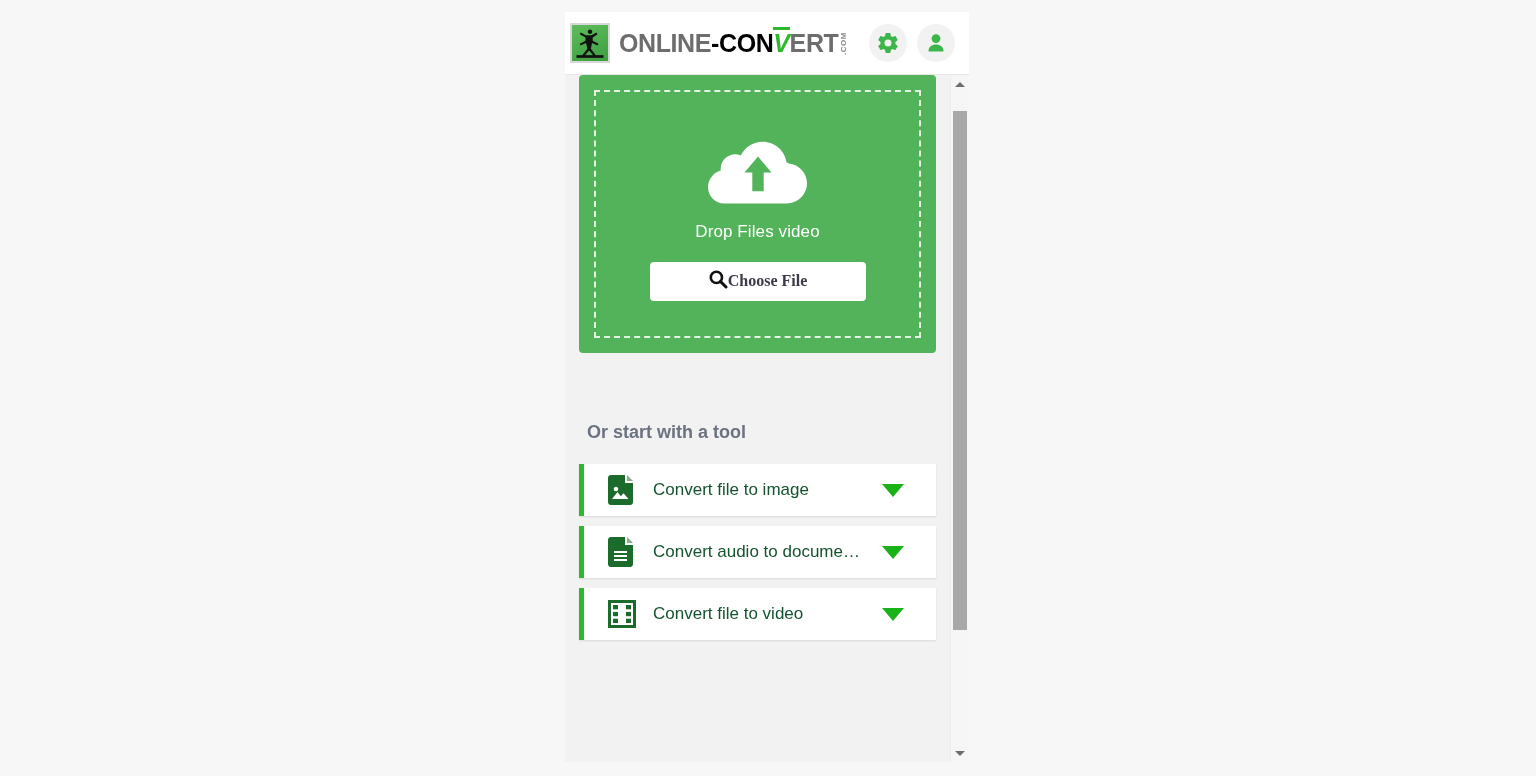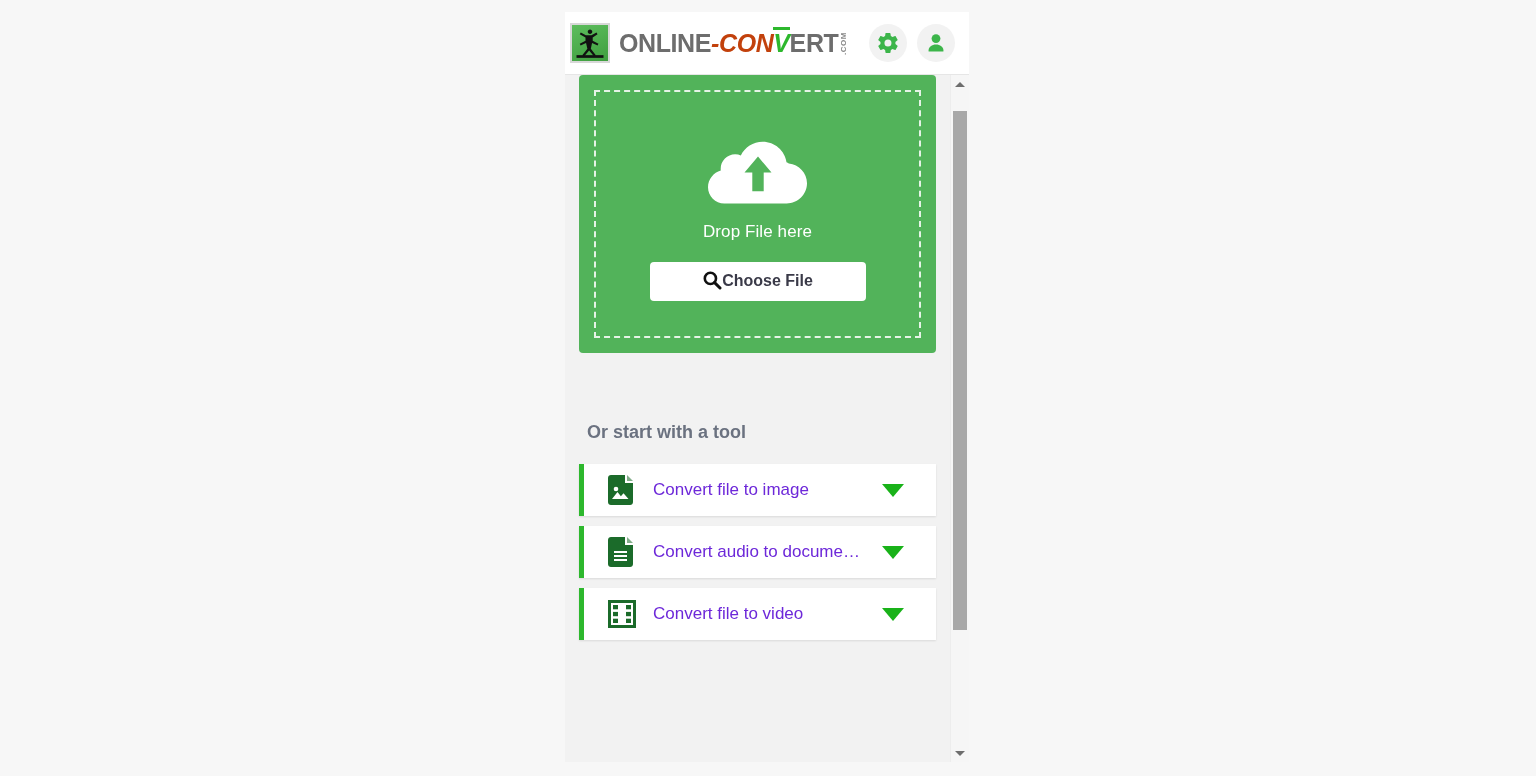--- a/index.html
+++ b/index.html
@@ -65,21 +65,21 @@
     line-height: 1;
     white-space: nowrap;
   }
 
   .bt-1, .bt-2, .bt-3, .bt-4 {
     font-weight: bold;
     font-size: 25px;
     letter-spacing: -0.4px;
   }
   .bt-1 { color: #6d6d6d; font-style: normal; }
-  .bt-2 { color: #c2410c; font-style: italic; }
+  .bt-2 { color: #000000; }
   .bt-3 {
     color: #2db82d;
     font-style: italic;
     border-top: 3px solid #2db82d;
     padding-top: 1px;
     margin-top: -4px;
   }
   .bt-4 { color: #6d6d6d; }
 
   .brand-dotcom {
@@ -166,21 +166,21 @@
     width: 216px;
     height: 39px;
     background: #ffffff;
     border: none;
     border-radius: 4px;
     display: flex;
     align-items: center;
     justify-content: center;
     gap: 0;
     cursor: pointer;
-    font-family: Liberation Sans, sans-serif;
+    font-family: Liberation Serif, serif;
   }
   #choose-file-btn .cf-label {
     font-size: 16px;
     font-weight: bold;
     color: #3a3a48;
   }
 
   
   #tools-heading {
     font-size: 18px;
@@ -224,21 +224,21 @@
     align-items: center;
     justify-content: center;
     color: #1b6b2a;
   }
   .tool-icon svg { display: block; }
 
   .tool-label {
     flex: 1 1 auto;
     margin-left: 14px;
     font-size: 17px;
-    color: #6d28d9;
+    color: #14532d;
     white-space: nowrap;
     overflow: hidden;
     text-overflow: ellipsis;
   }
 
   .tool-caret {
     flex: 0 0 auto;
     margin-right: 32px;
     width: 0;
     height: 0;
@@ -345,21 +345,21 @@
       <div id="dropzone">
         <div id="dropzone-inner">
 
           <span class="cloud-wrap">
             <svg width="100" height="76" viewBox="0 0 100 76" aria-hidden="true">
               <path fill="#ffffff" d="M78.5 30.2C76.8 18.6 66.8 9.7 54.7 9.7c-9.6 0-17.9 5.6-21.9 13.7-1.7-.7-3.6-1.1-5.6-1.1-8 0-14.5 6.5-14.5 14.5 0 .6 0 1.2.1 1.8C5.6 40.7 0 47.3 0 55.2 0 64.2 7.3 71.5 16.3 71.5h62.4C89.9 71.5 99 62.4 99 51.3c0-10.4-8-19-18.2-19.9-.8-.5-1.5-.9-2.3-1.2z"></path>
               <path fill="#52b35a" d="M50 24.5L36.5 40.6h7.8v18.6h11.4V40.6h7.8z"></path>
             </svg>
           </span>
 
-          <div id="drop-label">Drop File here</div>
+          <div id="drop-label">Drop Files video</div>
 
           <button id="choose-file-btn">
             <span>
               <svg width="20" height="20" viewBox="0 0 20 20" aria-hidden="true">
                 <circle cx="8.4" cy="8.4" r="5.6" fill="none" stroke="#111" stroke-width="2.6"></circle>
                 <line x1="12.6" y1="12.6" x2="18" y2="18" stroke="#111" stroke-width="3" stroke-linecap="round"></line>
               </svg>
             </span>
             <span class="cf-label">Choose File</span>
           </button>

